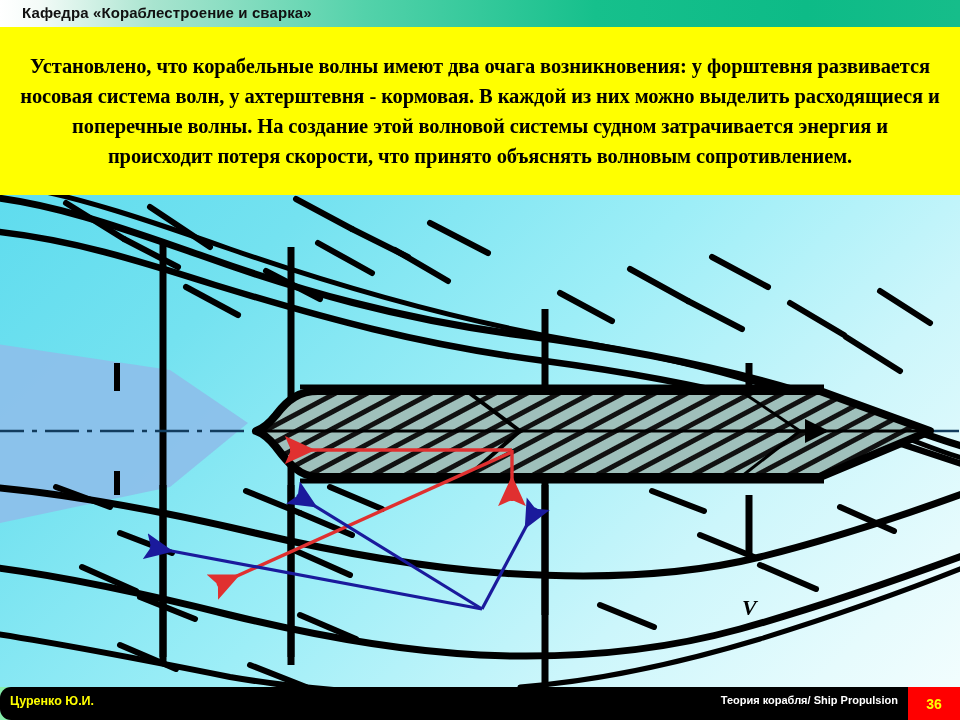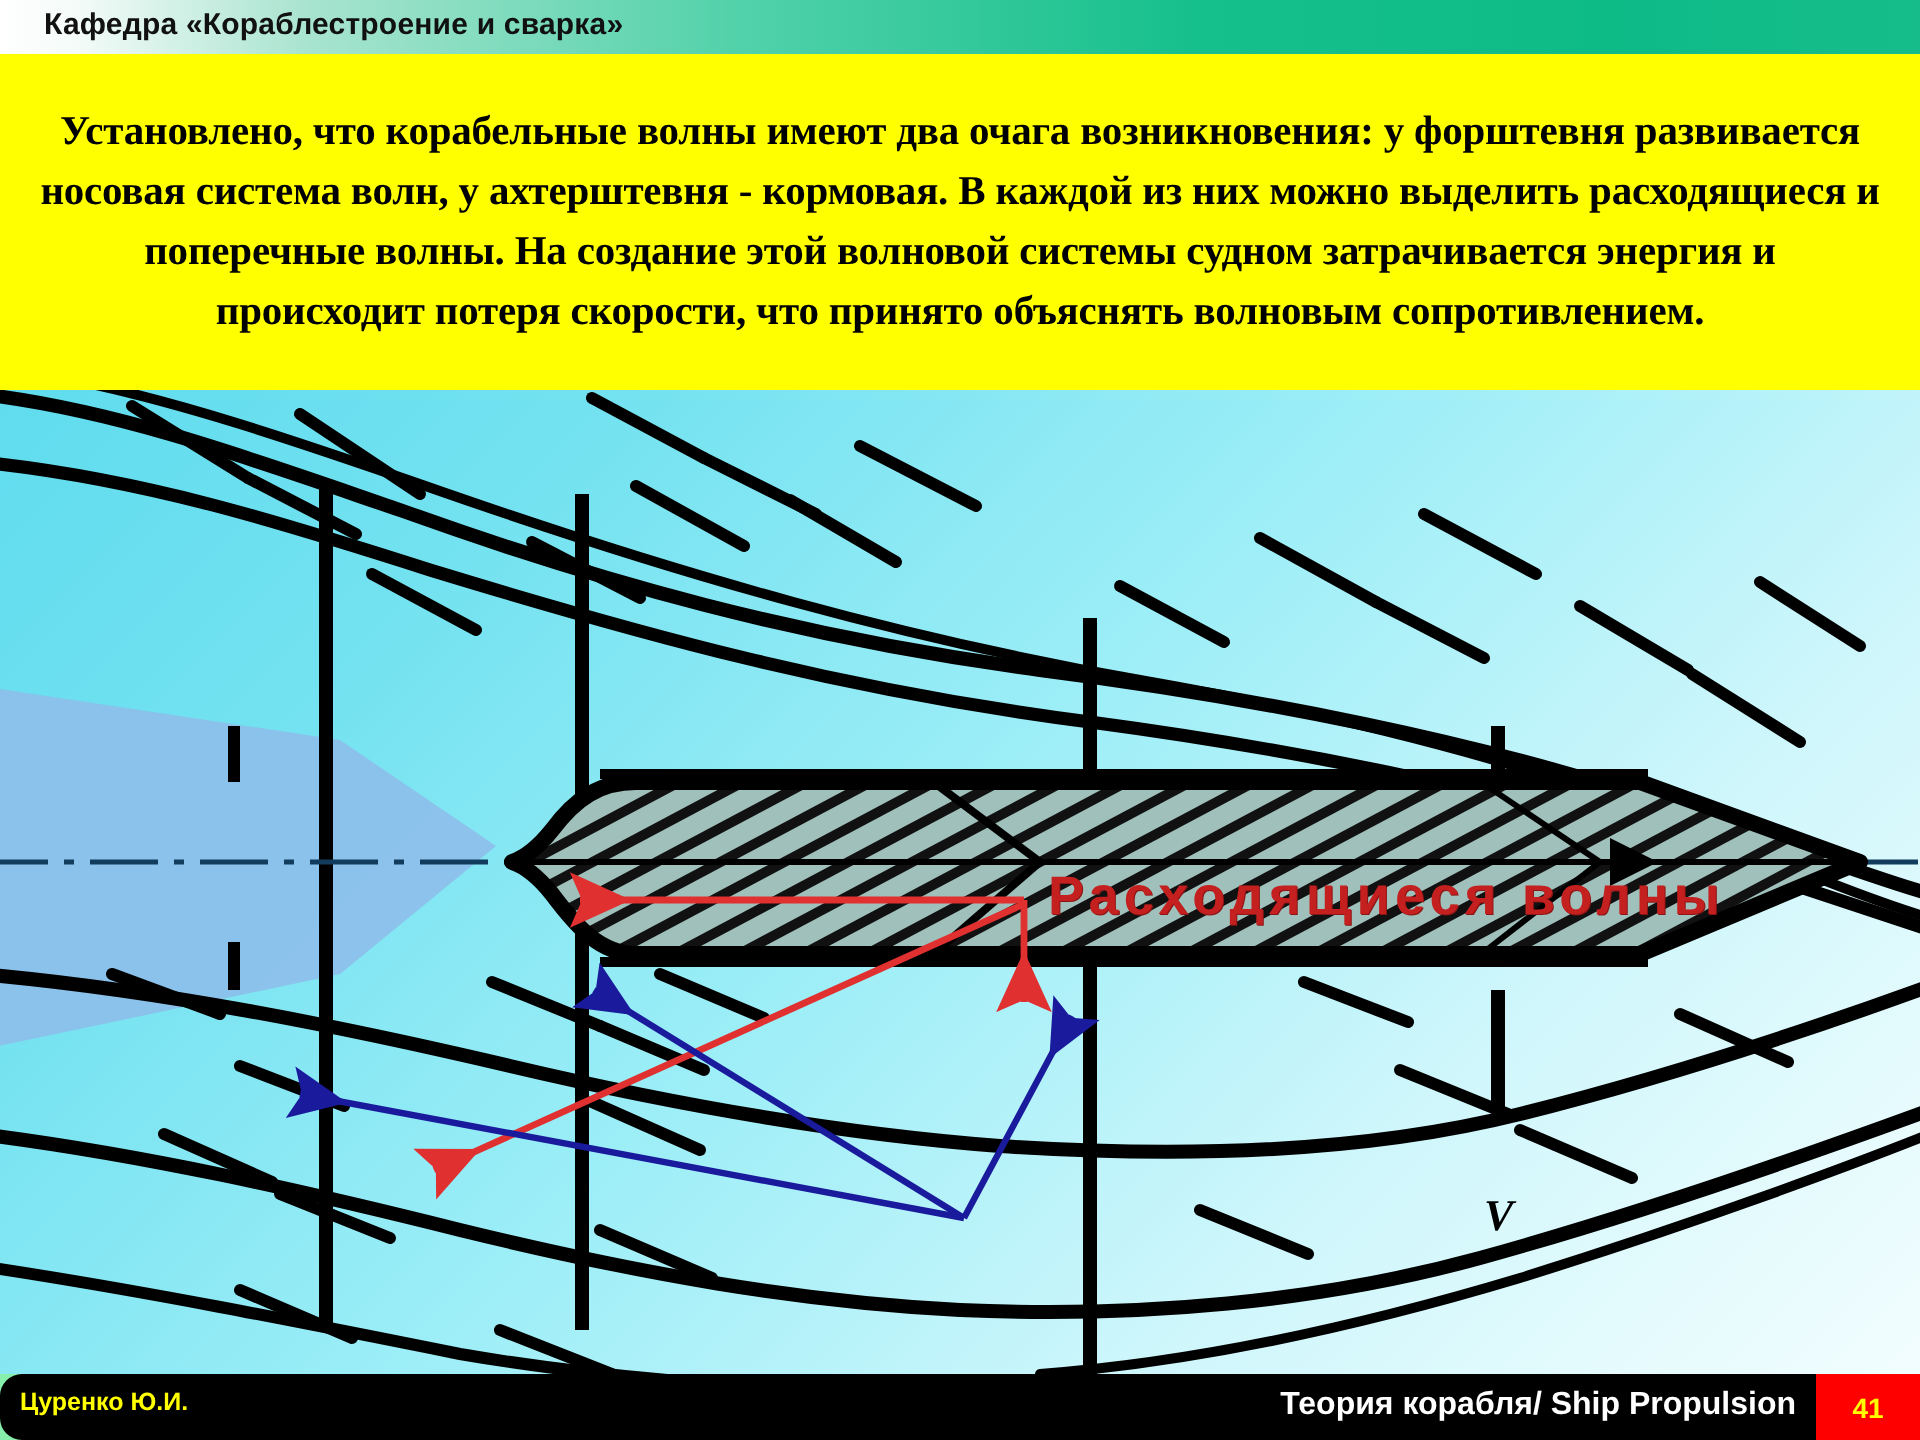--- a/index.html
+++ b/index.html
@@ -57,21 +57,21 @@
   
   #footer{
     position:absolute;left:0;top:687px;width:960px;height:33px;background:#000;border-radius:11px;
   }
   #footer-author{
     position:absolute;left:10px;top:7px;
     font-size:12.5px;font-weight:bold;color:#ffff00;white-space:nowrap;
   }
   #footer-course{
     position:absolute;right:62px;top:7px;
-    font-size:16px;font-weight:bold;color:#ffffff;white-space:nowrap;
+    font-size:11px;font-weight:bold;color:#ffffff;white-space:nowrap;
   }
   #page-badge{
     position:absolute;right:0px;top:0px;width:52px;height:33px;background:#ff0000;
     display:flex;align-items:center;justify-content:center;
     font-size:14px;font-weight:bold;color:#ffff00;
   }
 </style>
 </head>
 <body>
 
@@ -209,24 +209,23 @@
         <path d="M 482,414 L 150,352" marker-end="url(#blueArrow)"></path>
         <path d="M 482,414 L 297,300" marker-end="url(#blueArrow)"></path>
         <path d="M 482,414 L 536,313" marker-end="url(#blueArrow)"></path>
       </g>
 
       <g stroke="#000" stroke-width="3" fill="none">
         <line x1="757" y1="236" x2="826" y2="236" marker-end="url(#blkArrow)"></line>
       </g>
     </svg>
 
-    <div class="lbl" id="label-diverging">Расходящиеся волны</div>
 
     <div class="lbl" id="label-speed">V</div>
   </div>
 
   <div id="footer">
     <div id="footer-author">Цуренко Ю.И.</div>
     <div id="footer-course">Теория корабля/ Ship Propulsion</div>
-    <div id="page-badge">41</div>
+    <div id="page-badge">36</div>
   </div>
 
 </div>
 
 </body></html>

